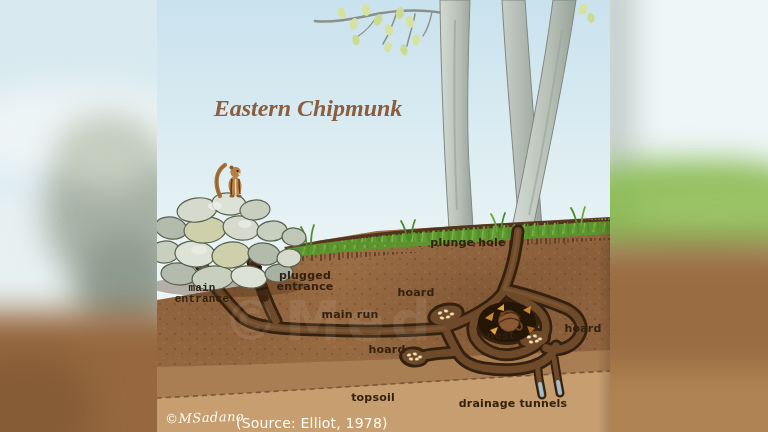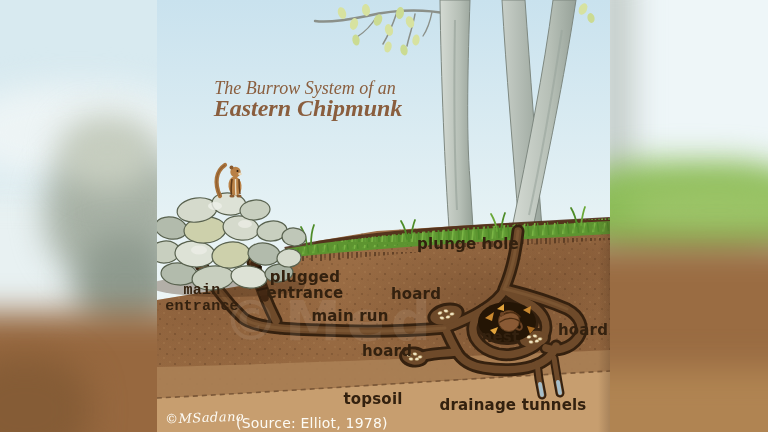--- a/index.html
+++ b/index.html
@@ -29,21 +29,21 @@
   
   .artwork{position:absolute;left:157px;top:0;width:453px;height:432px;overflow:hidden;}
   .artwork svg{position:absolute;left:0;top:0;}
   .artwork::after{content:"";position:absolute;right:0;top:220px;bottom:0;width:12px;
       background:linear-gradient(90deg,rgba(60,38,20,0) 0%,rgba(60,38,20,.22) 100%);pointer-events:none;}
   
   .t1,.t2{position:absolute;transform:translateX(-50%);color:#8a5e3e;white-space:nowrap;
           font-family:"Liberation Serif","DejaVu Serif",serif;font-style:italic;}
   .t1{left:148px;top:78px;font-size:18px;}
   .t2{left:151px;top:95px;font-size:24px;font-weight:bold;}
-  .lbl{position:absolute;transform:translateX(-50%);font-weight:bold;font-size:15px;
+  .lbl{position:absolute;transform:translateX(-50%);font-weight:bold;font-size:11px;
        color:#33210f;white-space:pre-line;text-align:center;line-height:1.04;letter-spacing:.2px;}
   .lbl-main-entrance{left:45px;top:283px;font-family:Liberation Mono, monospace;}
   .lbl-plugged{left:148px;top:270px;}
   .lbl-main-run{left:193px;top:309px;white-space:nowrap;}
   .lbl-plunge{left:311px;top:237px;white-space:nowrap;}
   .lbl-hoard-up{left:259px;top:287px;}
   .lbl-nest{left:329px;top:330px;padding-left:29px;}
   .lbl-hoard-right{left:426px;top:323px;}
   .lbl-hoard-low{left:230px;top:344px;}
   .lbl-topsoil{left:216px;top:392px;}
@@ -323,21 +323,20 @@
         <circle cx="74.5" cy="167.5" r="2" fill="#8a5a2e"></circle>
         <circle cx="80.5" cy="171" r="1" fill="#2a1a0c"></circle>
         <ellipse cx="83" cy="174" rx="1.8" ry="1.3" fill="#e8d9bd"></ellipse>
         <ellipse cx="75" cy="196" rx="2.6" ry="1.6" fill="#8a5a2e"></ellipse>
         <ellipse cx="82" cy="196" rx="2.6" ry="1.6" fill="#8a5a2e"></ellipse>
       </g>
     </svg>
 
     <div class="watermark">©Med</div>
 
-    <div class="t1">The Burrow System of an</div>
     <div class="t2">Eastern Chipmunk</div>
 
     <div class="lbl lbl-main-entrance">main
 entrance</div>
     <div class="lbl lbl-plugged">plugged
 entrance</div>
     <div class="lbl lbl-main-run">main run</div>
     <div class="lbl lbl-plunge">plunge hole</div>
     <div class="lbl lbl-hoard-up">hoard</div>
     <div class="lbl lbl-nest">nest</div>

